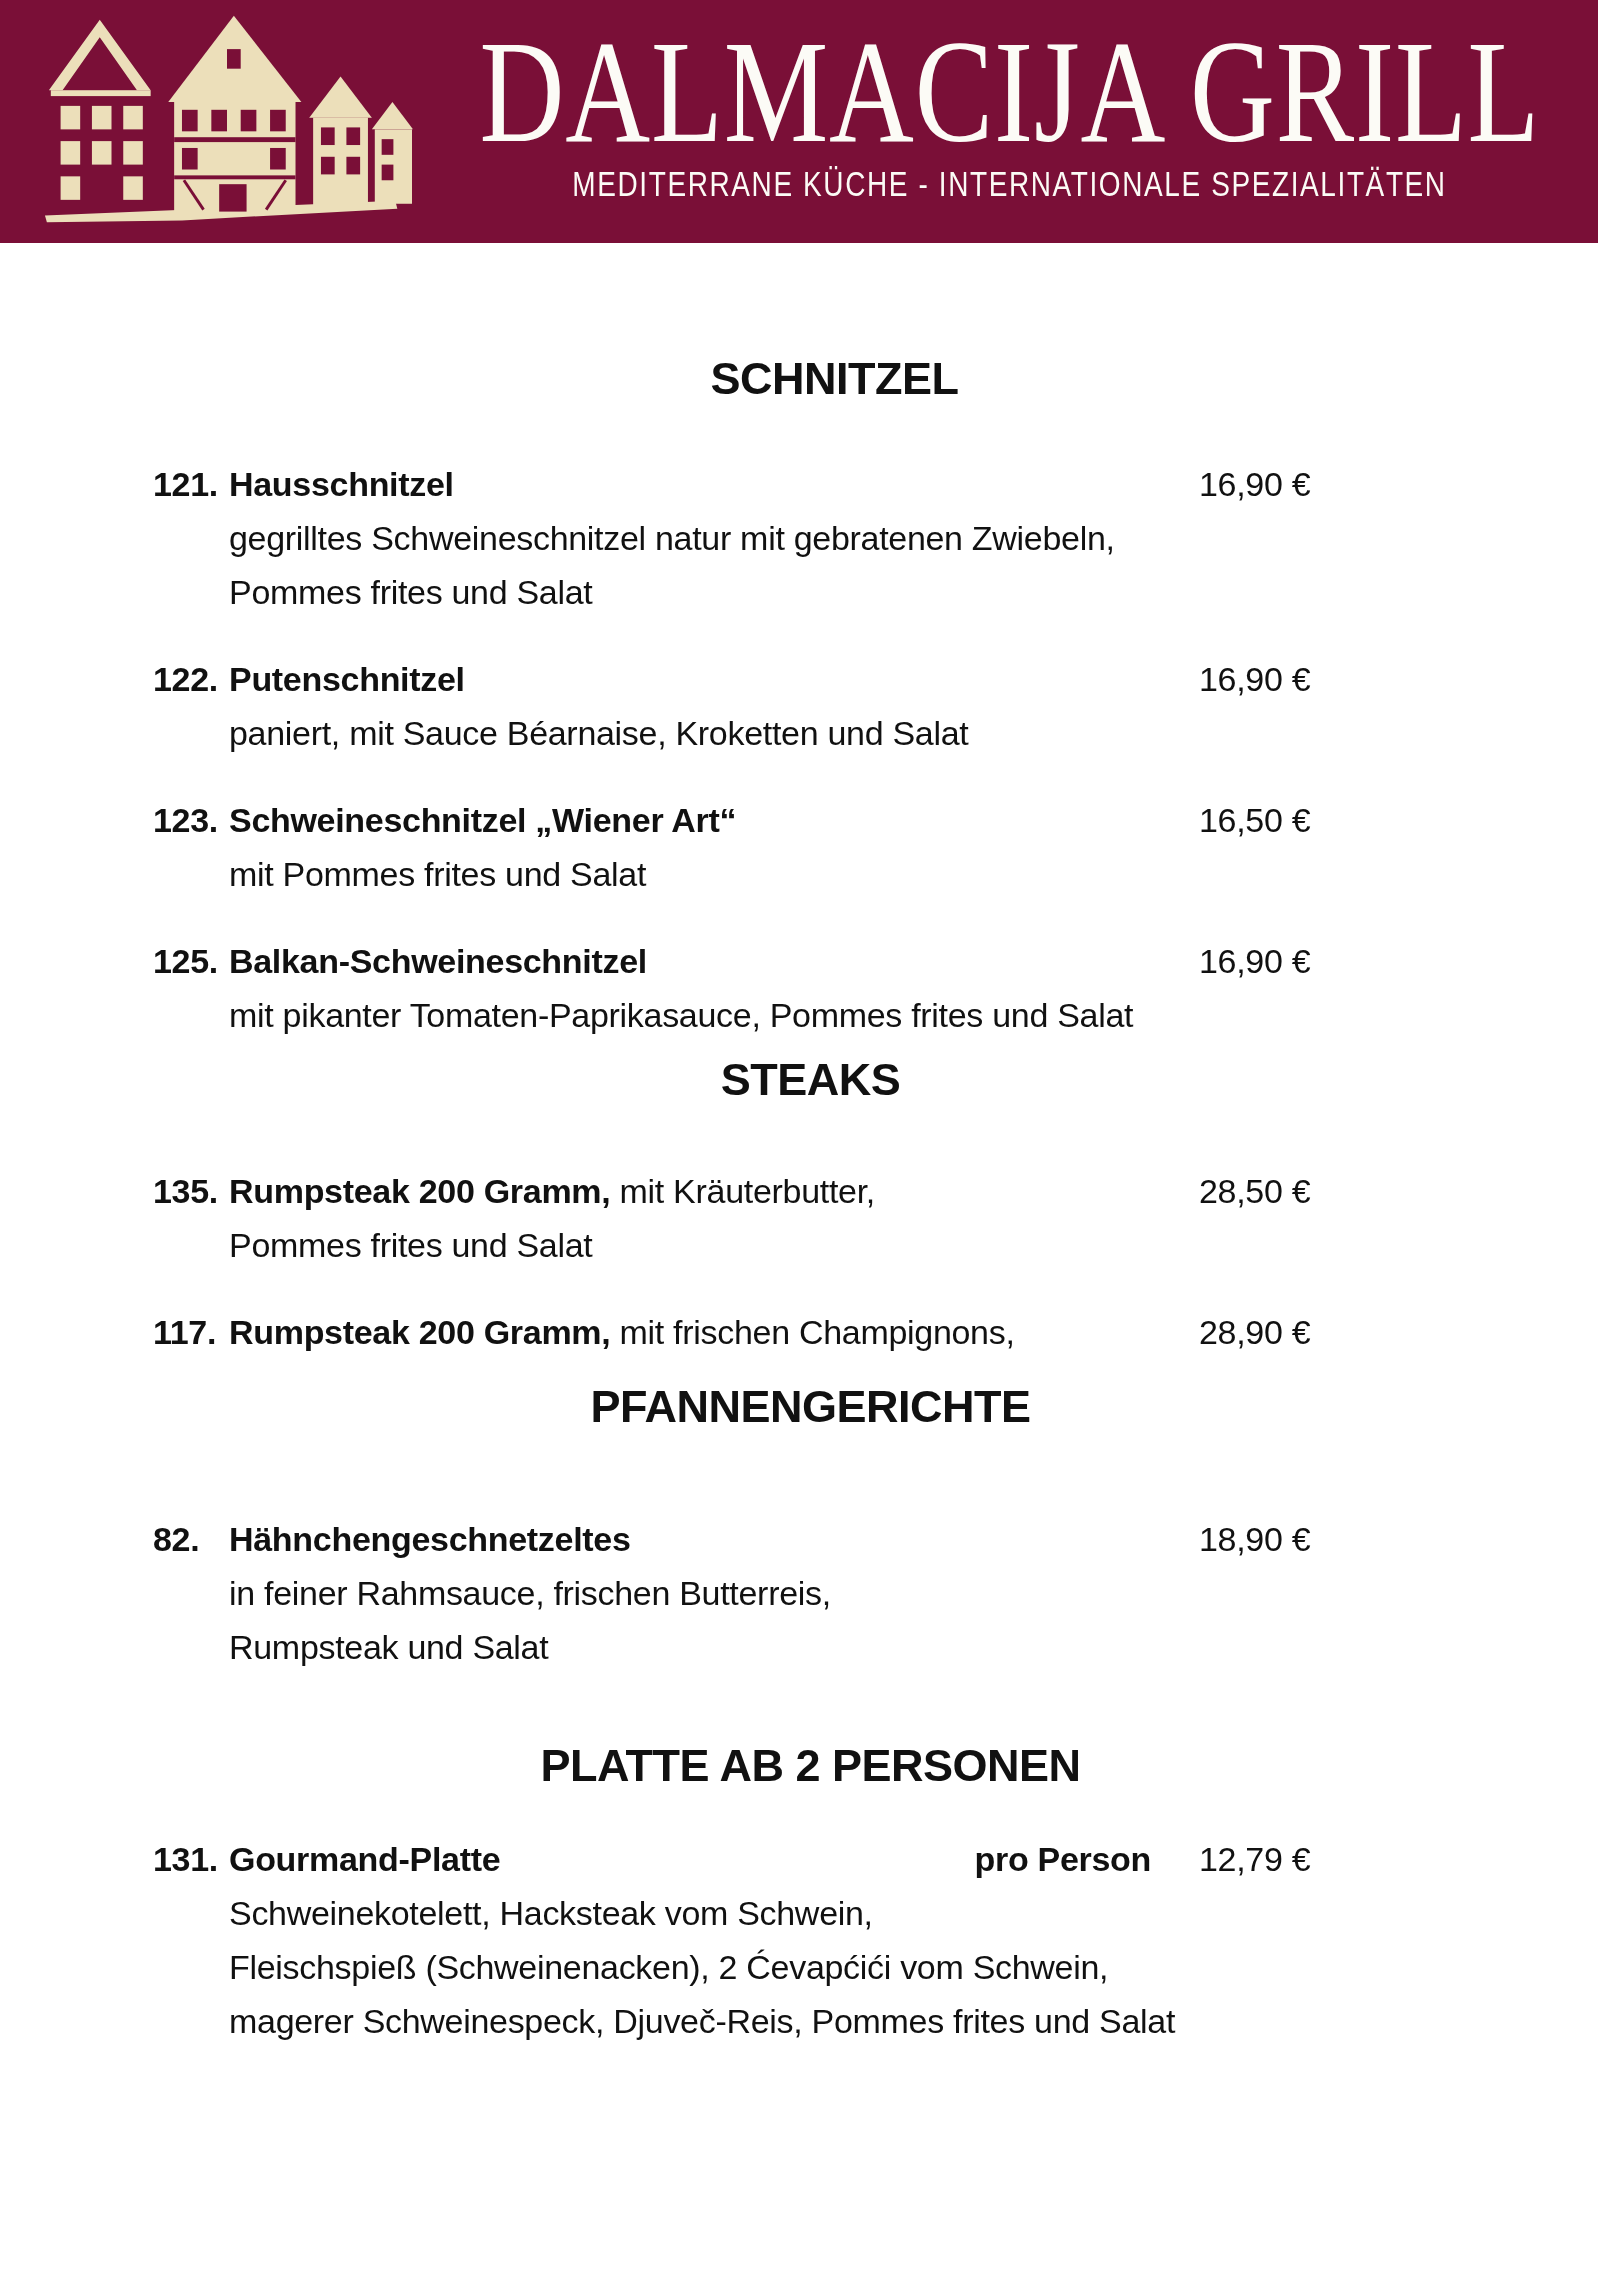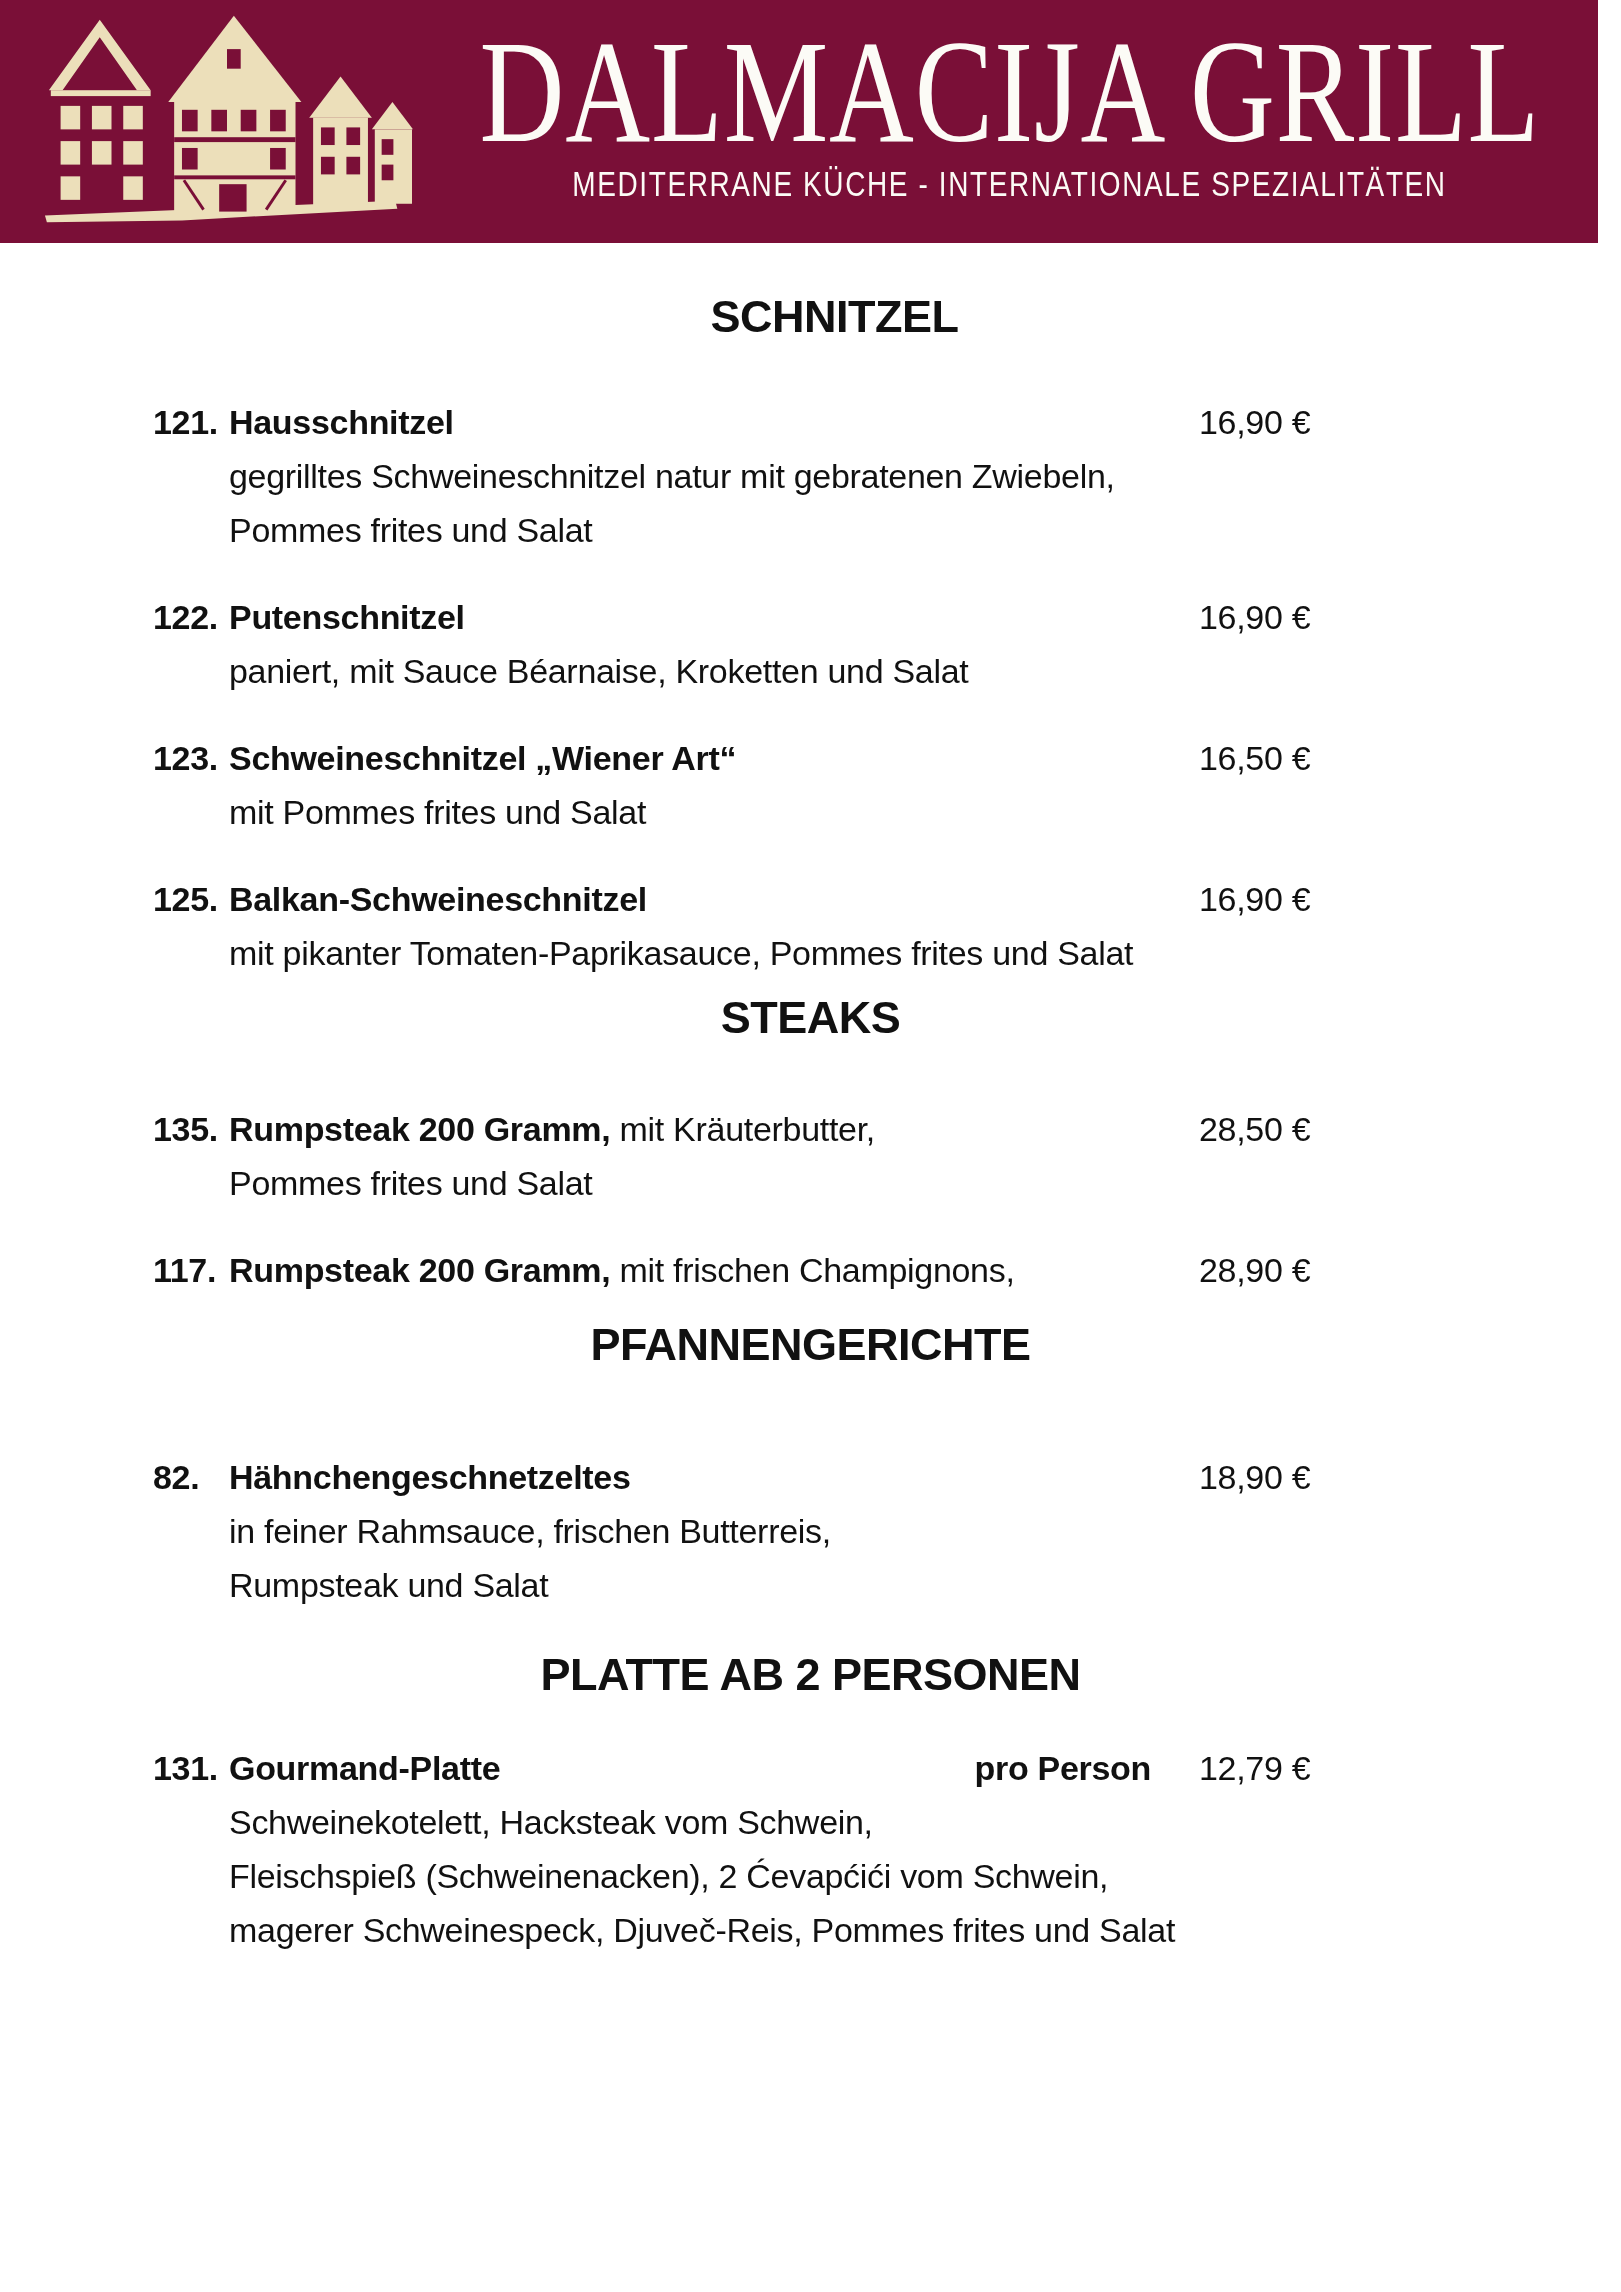--- a/index.html
+++ b/index.html
@@ -59,24 +59,24 @@
   }
   
   .menu{
     font-size:34px;line-height:54px;letter-spacing:-0.3px;
   }
   .section h2{
     margin:0;text-align:center;
     font-size:45px;line-height:59px;font-weight:700;
     letter-spacing:-0.5px;
   }
-  .section-0 h2{margin-top:44px;padding-left:48px;}
+  .section-0 h2{margin-top:106px;padding-left:48px;}
   .section-1 h2{margin-top:8px;}
   .section-2 h2{margin-top:17.6px;}
-  .section-3 h2{margin-top:33px;}
+  .section-3 h2{margin-top:62px;}
   .item{
     display:grid;
     grid-template-columns:76px 970px 143px;
     grid-template-rows:54px auto;
     margin-left:153px;
     margin-top:33px;
   }
   .section-0 .item:first-child{margin-top:49px;}
   .section-1 .item:first-child{margin-top:55px;}
   .section-2 .item:first-child{margin-top:76px;}

